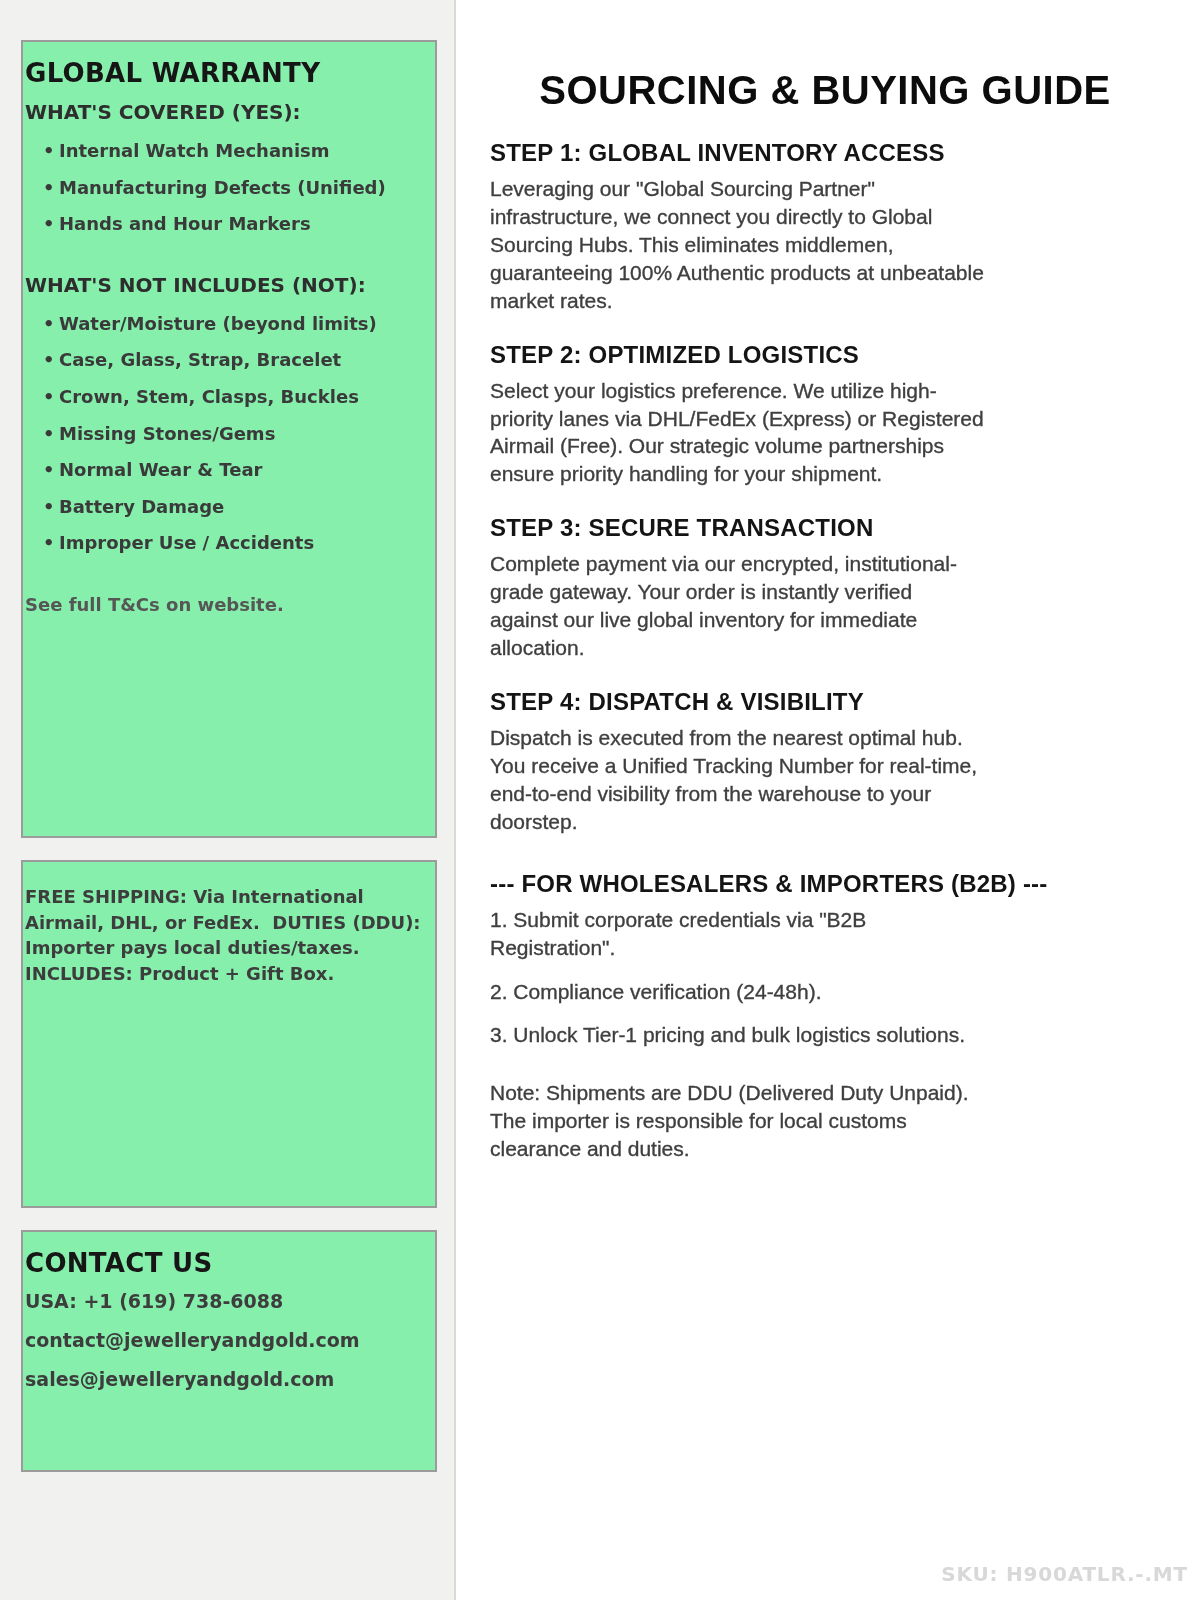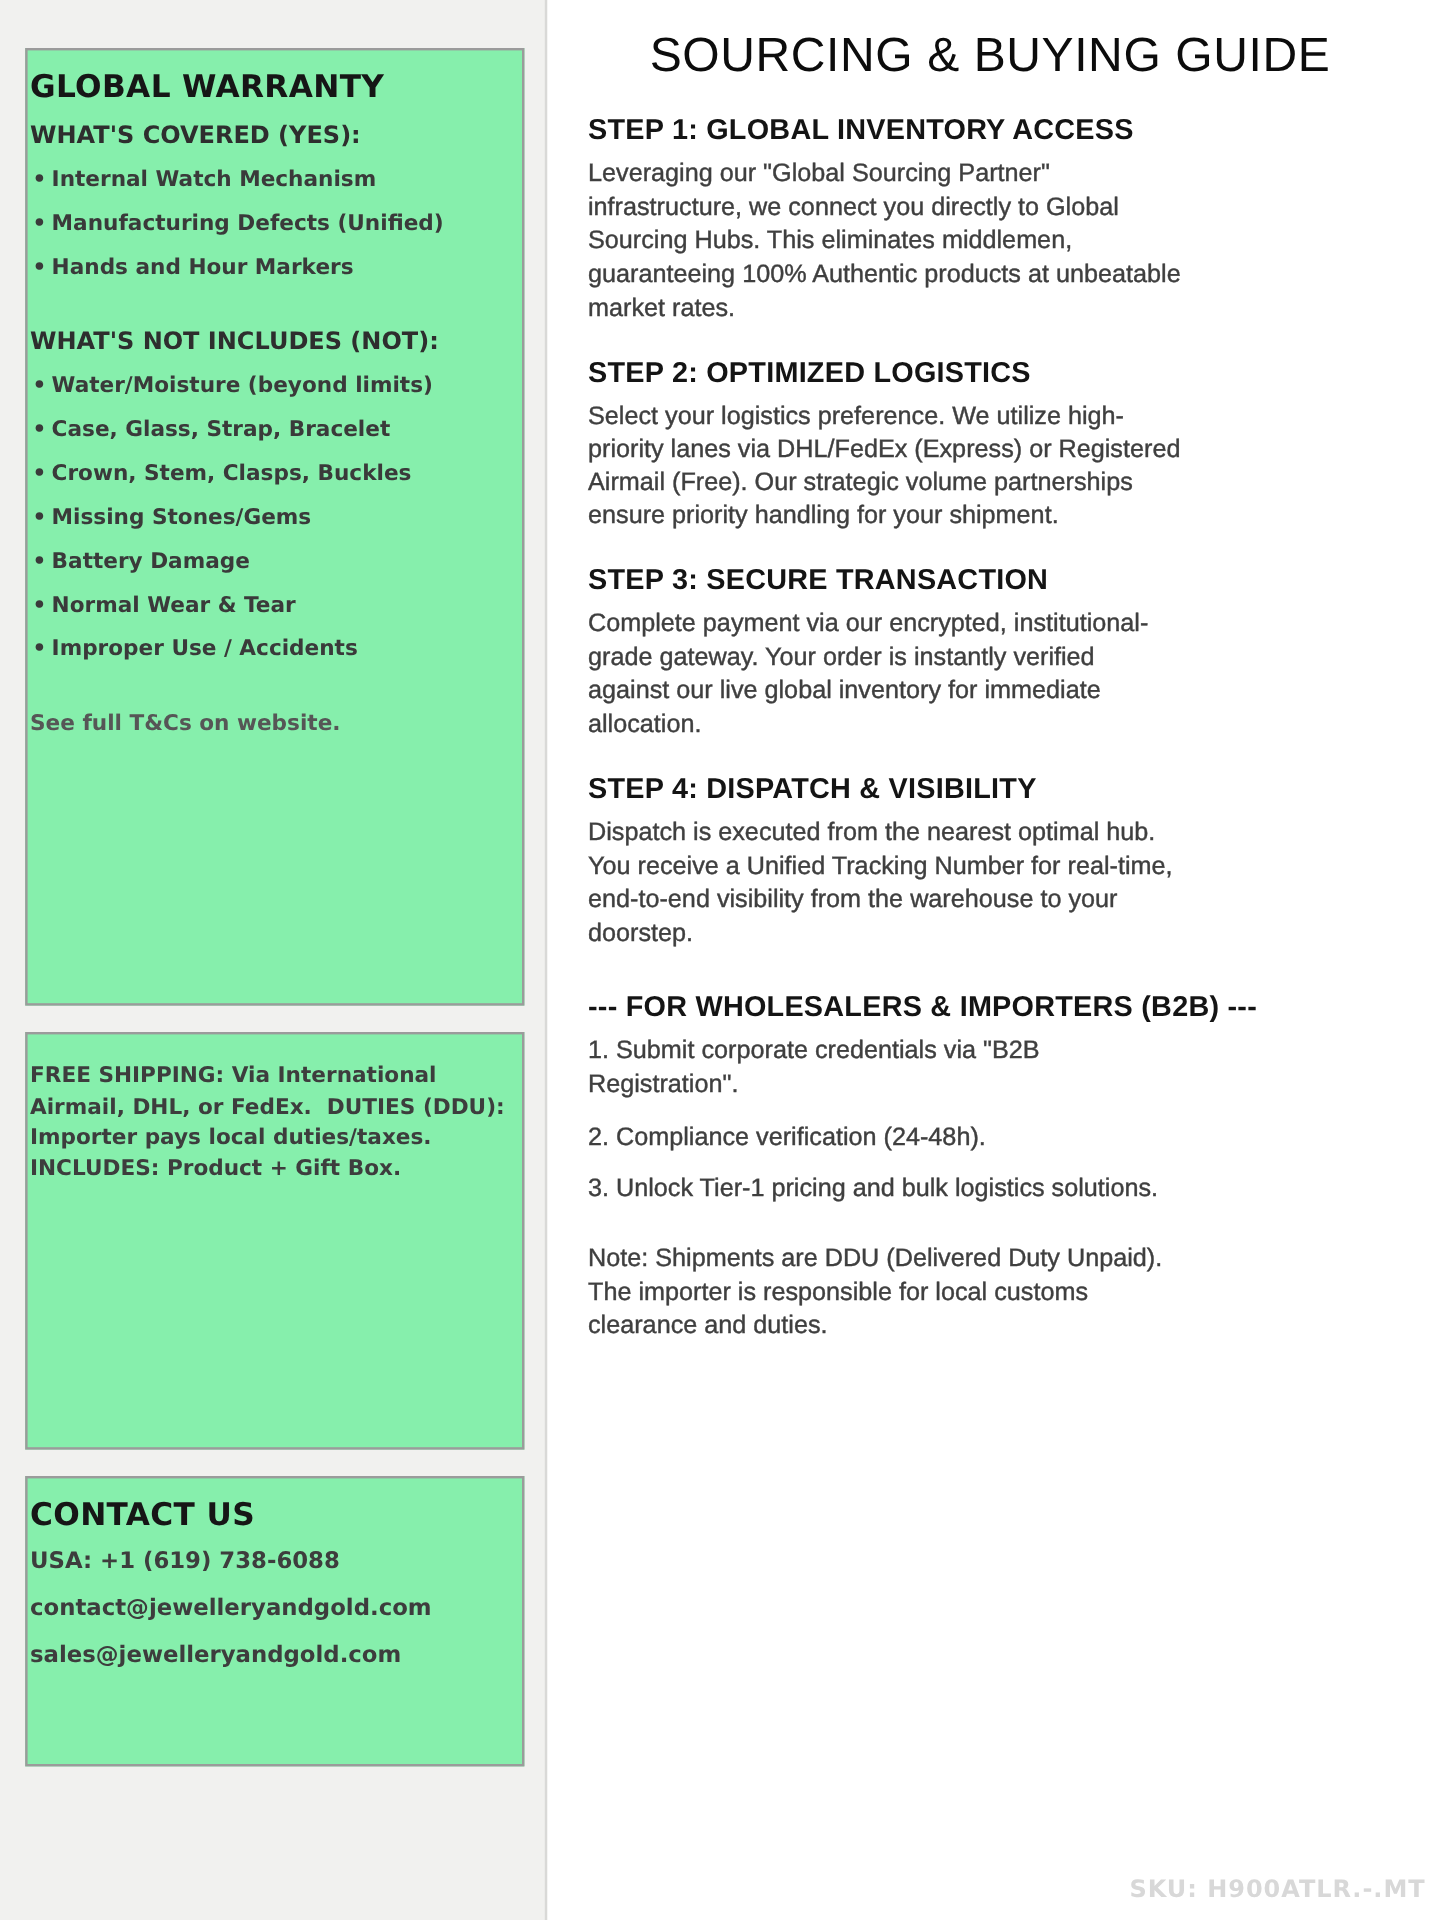--- a/index.html
+++ b/index.html
@@ -21,21 +21,21 @@
   .panel-terms{height:348px;}
   .panel-contact{height:242px;}
   .panel h2{
     margin:0 0 12px 0;font-size:26px;font-weight:800;color:#161616;
     letter-spacing:0.3px;
   }
   .subhead{
     margin:0 0 6px 0;font-size:20px;font-weight:700;color:#2e2e2e;
   }
   .subhead.second{margin-top:38px;}
-  .blist{list-style:none;margin:0;padding:0;}
+  .blist{list-style:none;margin:16px;padding:0;}
   .blist li{
     position:relative;padding-left:18px;margin:15px 0;
     font-size:18px;font-weight:600;color:#3a3a3a;line-height:1.2;
   }
   .blist li::before{
     content:"\2022";position:absolute;left:2px;top:0;color:#3a3a3a;
   }
   .footnote{
     margin:40px 0 0 0;font-size:18px;font-weight:600;color:#565656;
   }
@@ -46,22 +46,22 @@
   .contact-line{
     margin:0 0 17px 0;font-size:19px;font-weight:700;color:#3d3d3d;
   }
   
   .main{
     position:absolute;left:458px;top:0;width:742px;box-sizing:border-box;
     padding:0 40px 0 32px;
     font-family:"Liberation Sans",sans-serif;
   }
   .main h1{
-    margin:24px 0 26px 0;text-align:center;
-    font-size:40px;font-weight:400;color:#0c0c0c;letter-spacing:0.5px;
+    margin:68px 0 26px 0;text-align:center;
+    font-size:40px;font-weight:700;color:#0c0c0c;letter-spacing:0.5px;
   }
   .step{margin-bottom:20px;}
   .step h3,.b2b h3{
     margin:26px 0 8px 0;font-size:24px;font-weight:700;color:#141414;
     letter-spacing:0.2px;
   }
   .body-text{
     margin:0 0 18px 0;max-width:495px;
     font-size:21px;font-weight:400;color:#3f3f3f;line-height:1.33;
     -webkit-text-stroke:0.35px #3f3f3f;
@@ -88,22 +88,22 @@
       <li>Internal Watch Mechanism</li>
       <li>Manufacturing Defects (Unified)</li>
       <li>Hands and Hour Markers</li>
     </ul>
     <p class="subhead second">WHAT'S NOT INCLUDES (NOT):</p>
     <ul class="blist">
       <li>Water/Moisture (beyond limits)</li>
       <li>Case, Glass, Strap, Bracelet</li>
       <li>Crown, Stem, Clasps, Buckles</li>
       <li>Missing Stones/Gems</li>
+      <li>Normal Wear &amp; Tear</li>
       <li>Battery Damage</li>
-      <li>Normal Wear &amp; Tear</li>
       <li>Improper Use / Accidents</li>
     </ul>
     <p class="footnote">See full T&amp;Cs on website.</p>
   </div>
 
   <div class="panel panel-terms">
     <p class="terms-body">FREE SHIPPING: Via International Airmail, DHL, or FedEx.  DUTIES (DDU): Importer pays local duties/taxes.  INCLUDES: Product + Gift Box.</p>
   </div>
 
   <div class="panel panel-contact">

